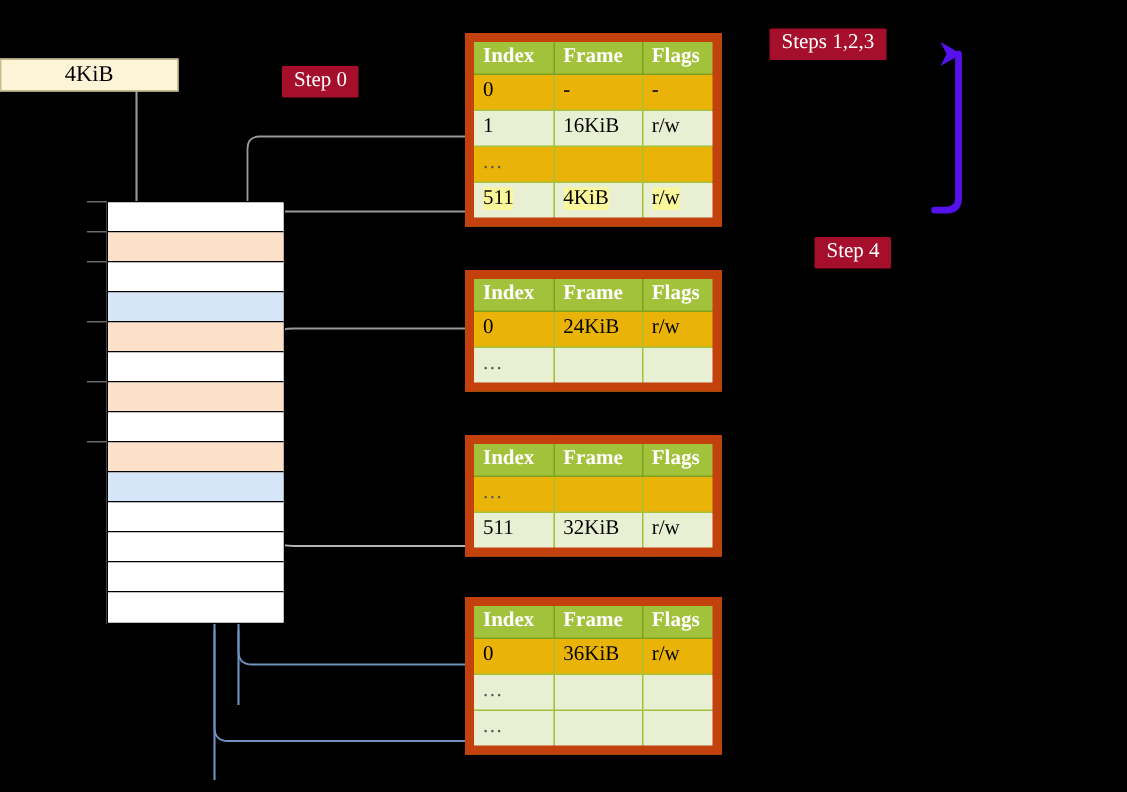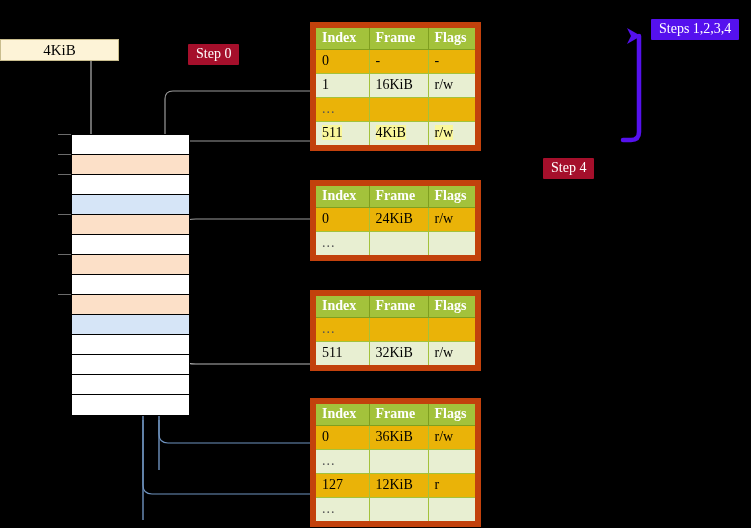--- a/index.html
+++ b/index.html
@@ -185,22 +185,22 @@
 
     <g>
       <path d="M623,140 L631,140 Q639,140 639,132 L639,36" stroke="#5511EE" stroke-width="4.5" fill="none" stroke-linecap="round" marker-end="url(#ah-purple)"></path>
     </g>
   </svg>
 
   <div class="kib-box">4KiB</div>
 
   <div id="badge-step0" class="badge badge-dark-red">Step 0</div>
 
-
-  <div id="badge-step1234" class="badge badge-blue">Steps 1,2,3,4</div>
+  <div id="badge-step123" class="badge badge-dark-red">Steps 1,2,3</div>
+
 
   <div id="badge-step4" class="badge badge-dark-red">Step 4</div>
 
   <div id="memory">
       <div class="mem-row"></div>
       <div class="mem-row orange"></div>
       <div class="mem-row"></div>
       <div class="mem-row bluefill"></div>
       <div class="mem-row orange"></div>
       <div class="mem-row"></div>
@@ -329,25 +329,20 @@
       <tr>
         <td>0</td>
         <td>36KiB</td>
         <td>r/w</td>
       </tr>
       <tr class="alt">
         <td class="dots">...</td>
         <td></td>
         <td></td>
       </tr>
-      <tr>
-        <td>127</td>
-        <td>12KiB</td>
-        <td>r</td>
-      </tr>
       <tr class="alt">
         <td class="dots">...</td>
         <td></td>
         <td></td>
       </tr>
     </tbody>
   </table>
 
 </div>
 

